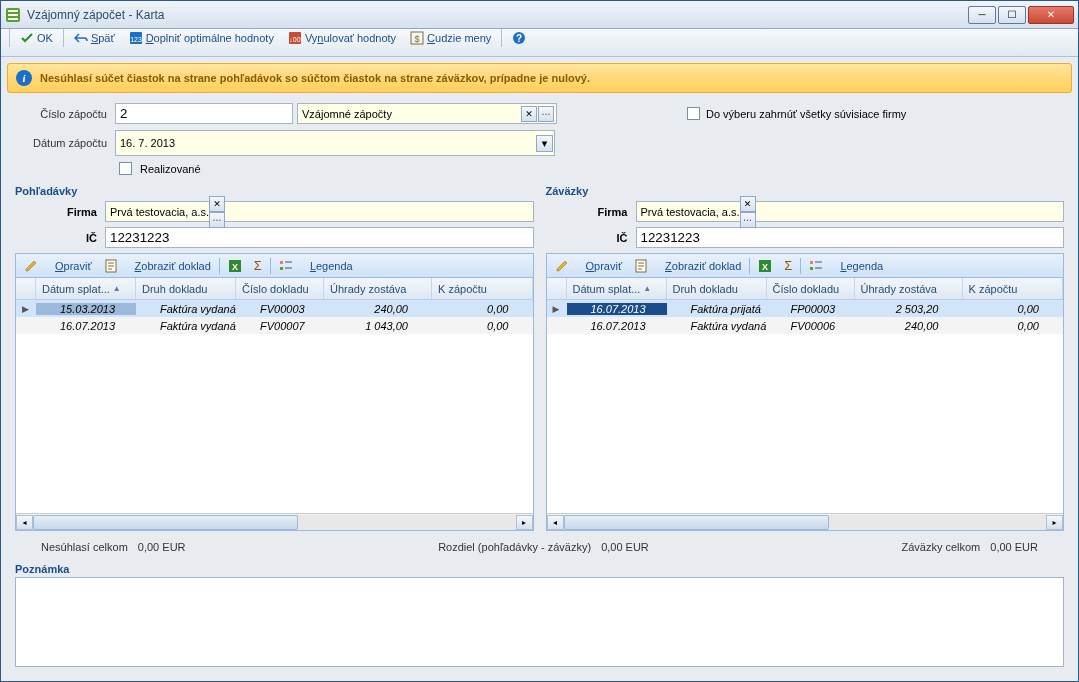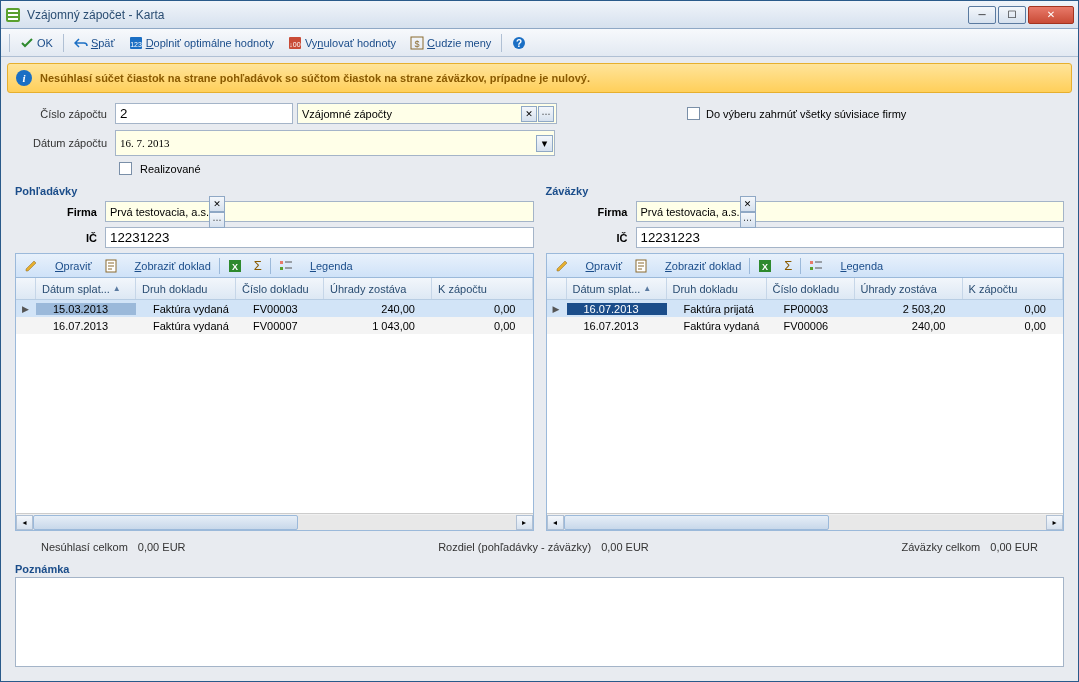--- a/index.html
+++ b/index.html
@@ -7,38 +7,38 @@
 
 .window { width: 1079px; height: 682px; background: #e8ebf0; border: 1px solid #2a5a8a; display: flex; flex-direction: column; }
 
 .titlebar { height: 28px; background: linear-gradient(#f0f4fa, #d6e1ee); display: flex; align-items: center; padding: 0 4px; border-bottom: 1px solid #8fa8c5; }
 .titlebar-icon { width: 16px; height: 16px; margin-right: 6px; }
 .titlebar-text { flex: 1; color: #2a4d72; font-size: 12px; }
 .win-btns { display: flex; gap: 2px; }
 .win-btn { width: 28px; height: 18px; border: 1px solid #5a7aa0; background: linear-gradient(#f4f7fb,#d6e1ee); border-radius: 2px; display:flex; align-items:center; justify-content:center; font-size:10px; cursor:pointer; }
 .win-btn.close { background: linear-gradient(#e87a6a,#c94b36); color:#fff; width:46px; border-color:#a3331f;}
 
-.toolbar { height: 28px; background: linear-gradient(#f7f9fc,#e2e9f2); border-bottom: 1px solid #b0c0d4; display:flex; align-items:center; padding: 0 6px; gap: 2px; }
+.toolbar { height: 28px; background: linear-gradient(#f7f9fc,#e2e9f2); border-bottom: 1px solid #b0c0d4; display:flex; align-items:flex-start; padding: 0 6px; gap: 2px; }
 .tb-btn { display:flex; align-items:center; gap:3px; padding: 2px 6px; cursor:pointer; color:#1b4d8a; border-radius:2px; }
 .tb-btn u { text-decoration: underline; }
 .tb-sep { width:1px; height:18px; background:#b0c0d4; margin:0 2px; }
 .tb-icon { width:14px; height:14px; display:inline-block; }
 
 .warn-bar { margin: 6px; padding: 6px 8px; background: linear-gradient(#ffe49a,#ffcf5a); border: 1px solid #e6af2e; border-radius:3px; display:flex; align-items:center; gap:8px; color:#8a5a00; font-weight:bold; }
 .warn-icon { width:16px; height:16px; background:#1b6fc4; border-radius:50%; color:#fff; display:flex; align-items:center; justify-content:center; font-weight:bold; font-style:italic; font-family:serif; }
 
 .form-area { padding: 4px 14px 10px 14px; }
 .form-row { display:flex; align-items:center; margin-bottom:6px; }
 .form-label { width: 100px; text-align:right; padding-right:8px; color:#333; }
 .text-input { height:21px; border:1px solid #a4b4c8; padding:0 4px; background:#fff; }
 .text-input.wide1 { width: 178px; }
 .lookup { height:21px; border:1px solid #a4b4c8; background:#ffffe8; display:flex; align-items:center; padding:0 4px; width:260px; position:relative; }
 .lookup .lk-btns { position:absolute; right:2px; display:flex; gap:1px; }
 .lk-btn { width:16px; height:16px; border:1px solid #8fa8c5; background:linear-gradient(#f4f7fb,#d6e1ee); display:flex; align-items:center; justify-content:center; font-size:9px; cursor:pointer; }
-.date-combo { height:21px; border:1px solid #a4b4c8; background:#ffffe8; width:440px; display:flex; align-items:center; padding:12px 4px; position:relative;font-family:Liberation Serif, serif; }
+.date-combo { height:21px; border:1px solid #a4b4c8; background:#ffffe8; width:440px; display:flex; align-items:center; padding:12px 4px; position:relative; }
 .date-combo .dd-btn { position:absolute; right:1px; width:17px; height:17px; border:1px solid #8fa8c5; background:linear-gradient(#f4f7fb,#d6e1ee); display:flex; align-items:center; justify-content:center; cursor:pointer; }
 .chk-row { display:flex; align-items:center; gap:8px; margin-left:104px; }
 .chk-box { width:13px; height:13px; border:1px solid #7a8fa8; background:#fff; }
 .chk-row2 { display:flex; align-items:center; gap:6px; }
 
 .split { display:flex; gap:12px; padding:0 14px; flex:1; min-height:0; }
 .pane { flex:1; display:flex; flex-direction:column; }
 .pane-title { color:#1b4d8a; font-weight:bold; margin-bottom:4px; }
 .pane-form-row { display:flex; align-items:center; margin-bottom:5px; }
 .pane-form-row .lbl { width:90px; text-align:right; padding-right:8px;font-weight:bold; }
@@ -53,21 +53,21 @@
 .grid { border:1px solid #9bb9da; background:#fff; flex:1; display:flex; flex-direction:column; }
 .grid-head { display:flex; height:22px; background:linear-gradient(#f2f6fb,#dde8f4); border-bottom:1px solid #b8cde3; }
 .gh-cell { border-right:1px solid #c6d6e8; display:flex; align-items:center; padding:0 6px; color:#2a4d72; position:relative; }
 .gh-row-ind { width:20px; border-right:1px solid #c6d6e8; }
 .gh-sort { font-size:8px; margin-left:3px; color:#5a7aa0; }
 .grid-body { flex:1; overflow:hidden; }
 .grid-row { display:flex; height:17px; align-items:center; }
 .grid-row.alt { background:#f4f4f4; }
 .grid-row.sel { background:#d2e4f7; }
 .gr-ind { width:20px; display:flex; align-items:center; justify-content:center; color:#555; font-size:9px; border-right:1px solid transparent; }
-.gr-cell { padding:0 17px; overflow:hidden; white-space:nowrap; }
+.gr-cell { padding:0 24px; overflow:hidden; white-space:nowrap;font-style:italic; }
 .gr-cell.right { text-align:right; }
 
 .hscroll { height:17px; background:#f0f0f0; border-top:1px solid #ccc; display:flex; align-items:center; }
 .hs-btn { width:17px; height:15px; background:linear-gradient(#f4f7fb,#d6e1ee); border:1px solid #b0c0d4; display:flex; align-items:center; justify-content:center; font-size:8px; cursor:pointer; }
 .hs-track { flex:1; height:15px; background:#e8e8e8; position:relative; }
 .hs-thumb { position:absolute; left:0; width:55%; height:100%; background:linear-gradient(#e6eef7,#c8d8ea); border:1px solid #9bb9da; border-radius:2px; }
 
 .totals { display:flex; justify-content:space-between; padding:10px 40px 6px 40px; color:#333; }
 .totals .tot { display:flex; gap:10px; }
 

